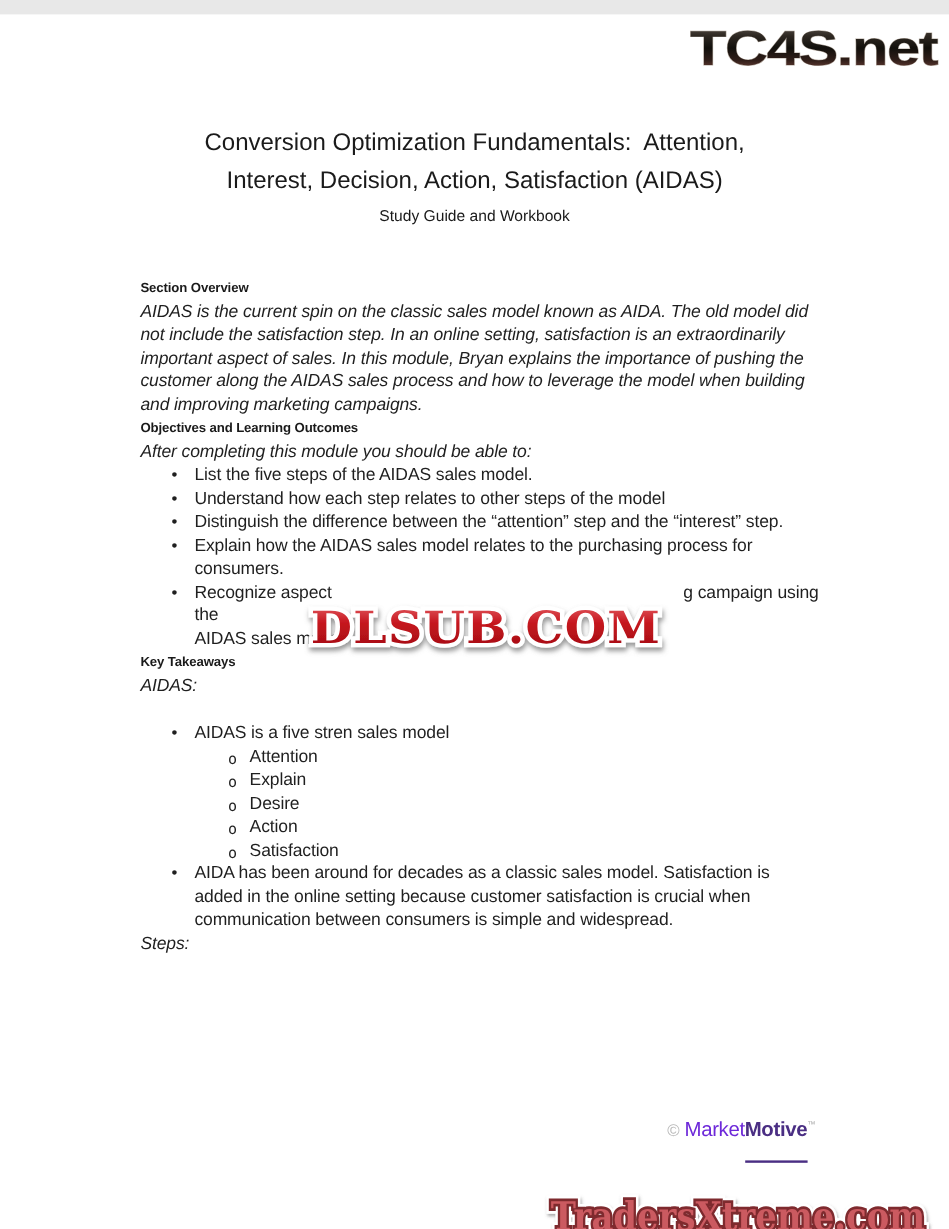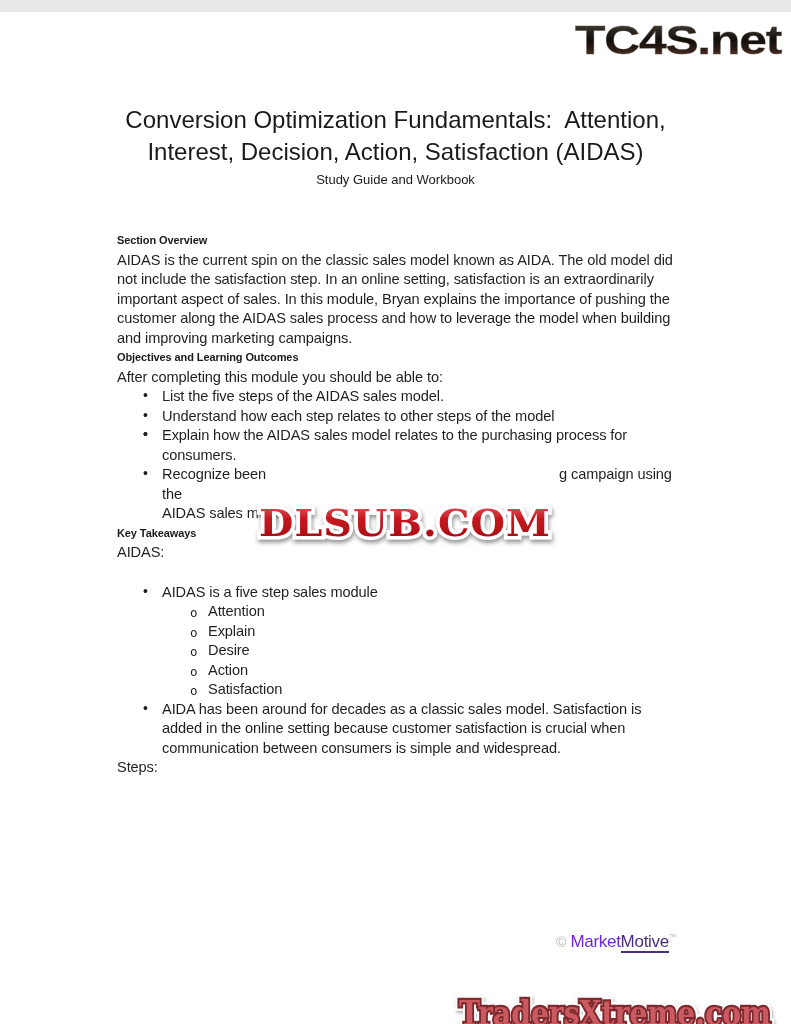--- a/index.html
+++ b/index.html
@@ -5,47 +5,47 @@
   html,body{margin:0;padding:0;background:#e8e8e8;}
   .page{
     position:relative;width:791px;height:1024px;margin:12px auto;
     background:#ffffff;overflow:hidden;
     font-family:"Liberation Sans",sans-serif;color:#1f1f1f;
   }
   
   .tc4s-wrap{position:absolute;top:1px;right:4px;}
   
   .title-block{position:absolute;top:92px;left:0;width:791px;text-align:center;}
-  .title-line{font-size:24px;line-height:31.5px;color:#1a1a1a;white-space:pre-wrap;}
+  .title-line{font-size:20px;line-height:31.5px;color:#1a1a1a;white-space:pre-wrap;}
   .subtitle{font-size:13px;line-height:22px;margin-top:2px;color:#1a1a1a;}
   
   .content{
     position:absolute;left:117px;top:219px;width:568px;
     font-size:14.6px;line-height:19.5px;letter-spacing:-0.1px;
   }
   .content h3{margin:0;font-size:11px;font-weight:bold;color:#1a1a1a;}
-  .content p{margin:0;}
+  .content p{margin:0;font-style:italic;}
   .mt-obj{margin-top:33px;}
   .mt-kt{margin-top:38px;}
   .label{margin-top:18px;}
   .steps{margin-top:16px;}
   ul.l1{margin:0;padding:0;list-style:none;}
   ul.kt{margin-top:20px;}
   ul.l1 li{position:relative;padding-left:45px;}
   ul.l1 li .b{position:absolute;left:26px;top:-1px;font-size:14px;}
   ul.l1 li.sub{padding-left:91px;}
   ul.l1 li.sub .b{left:73px;top:1px;font-family:"DejaVu Sans Mono",monospace;font-size:12.5px;}
   .wm-gap{display:inline-block;width:293px;height:1px;}
   
   .dlsub-wrap{position:absolute;left:251px;top:484px;}
   
   .mm{position:absolute;left:556px;top:920px;font-size:17px;letter-spacing:-0.3px;white-space:nowrap;}
   .mm .c{color:#b8b8b8;font-size:14px;}
   .mm .mkt{color:#6d28d9;}
-  .mm .mtv{color:#4A2E83;font-weight:normal;border-bottom:2.5px solid #4A2E83;padding-bottom:0px;}
+  .mm .mtv{color:#4A2E83;font-weight:bold;border-bottom:2.5px solid #4A2E83;padding-bottom:16px;}
   .mm .tm{color:#aaaaaa;font-size:7px;vertical-align:8px;}
   
   .traders-wrap{position:absolute;left:447px;top:978px;}
 </style>
 </head>
 <body>
 
 <div class="page">
 
   <div class="tc4s-wrap">
@@ -80,40 +80,41 @@
       <li>
         <span class="b">•</span>
         <span>List the five steps of the AIDAS sales model.</span>
       </li>
       <li>
         <span class="b">•</span>
         <span>Understand how each step relates to other steps of the model</span>
       </li>
       <li>
         <span class="b">•</span>
+        <span>Distinguish the difference between the “attention” step and the “interest” step.</span>
       </li>
       <li>
         <span class="b">•</span>
         <span>Explain how the AIDAS sales model relates to the purchasing process for consumers.</span>
       </li>
       <li>
         <span class="b">•</span>
         <div>
-          <span>Recognize been</span><span class="wm-gap"></span><span>g campaign using the</span>
+          <span>Recognize aspect</span><span class="wm-gap"></span><span>g campaign using the</span>
           <div>AIDAS sales model.</div>
         </div>
       </li>
     </ul>
 
     <h3 class="mt-kt">Key Takeaways</h3>
     <p class="label">AIDAS:</p>
     <ul class="l1 kt">
       <li>
         <span class="b">•</span>
-        <span>AIDAS is a five step sales module</span>
+        <span>AIDAS is a five stren sales model</span>
       </li>
       <li class="sub">
         <span class="b">o</span>
         <span>Attention</span>
       </li>
       <li class="sub">
         <span class="b">o</span>
         <span>Explain</span>
       </li>
       <li class="sub">

